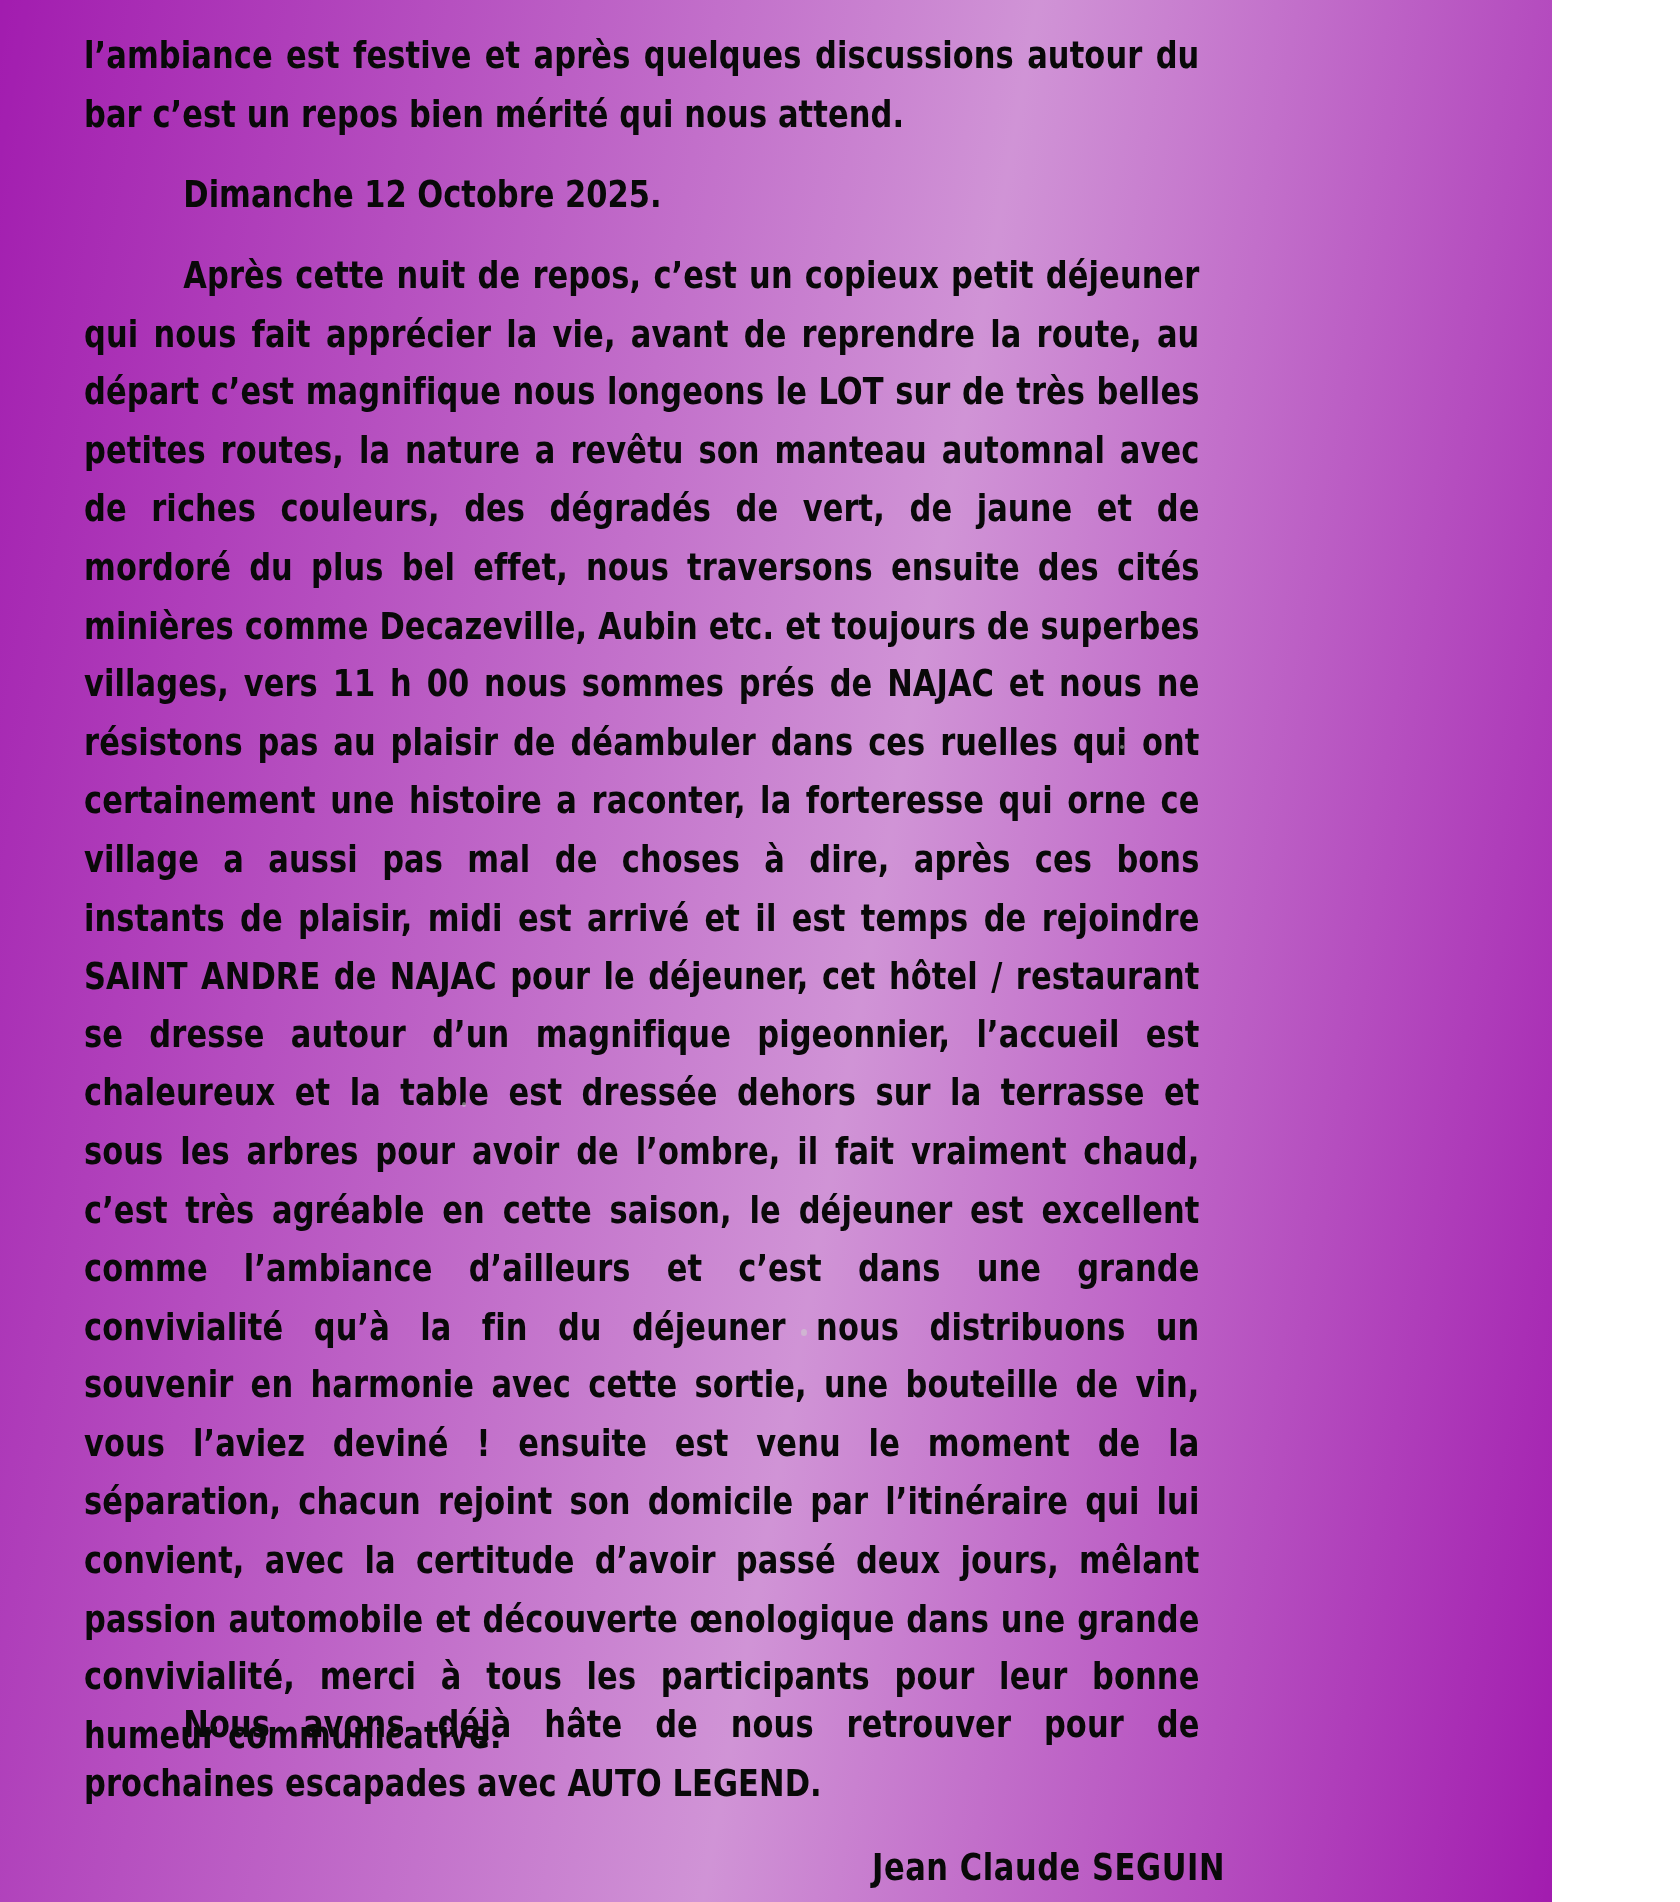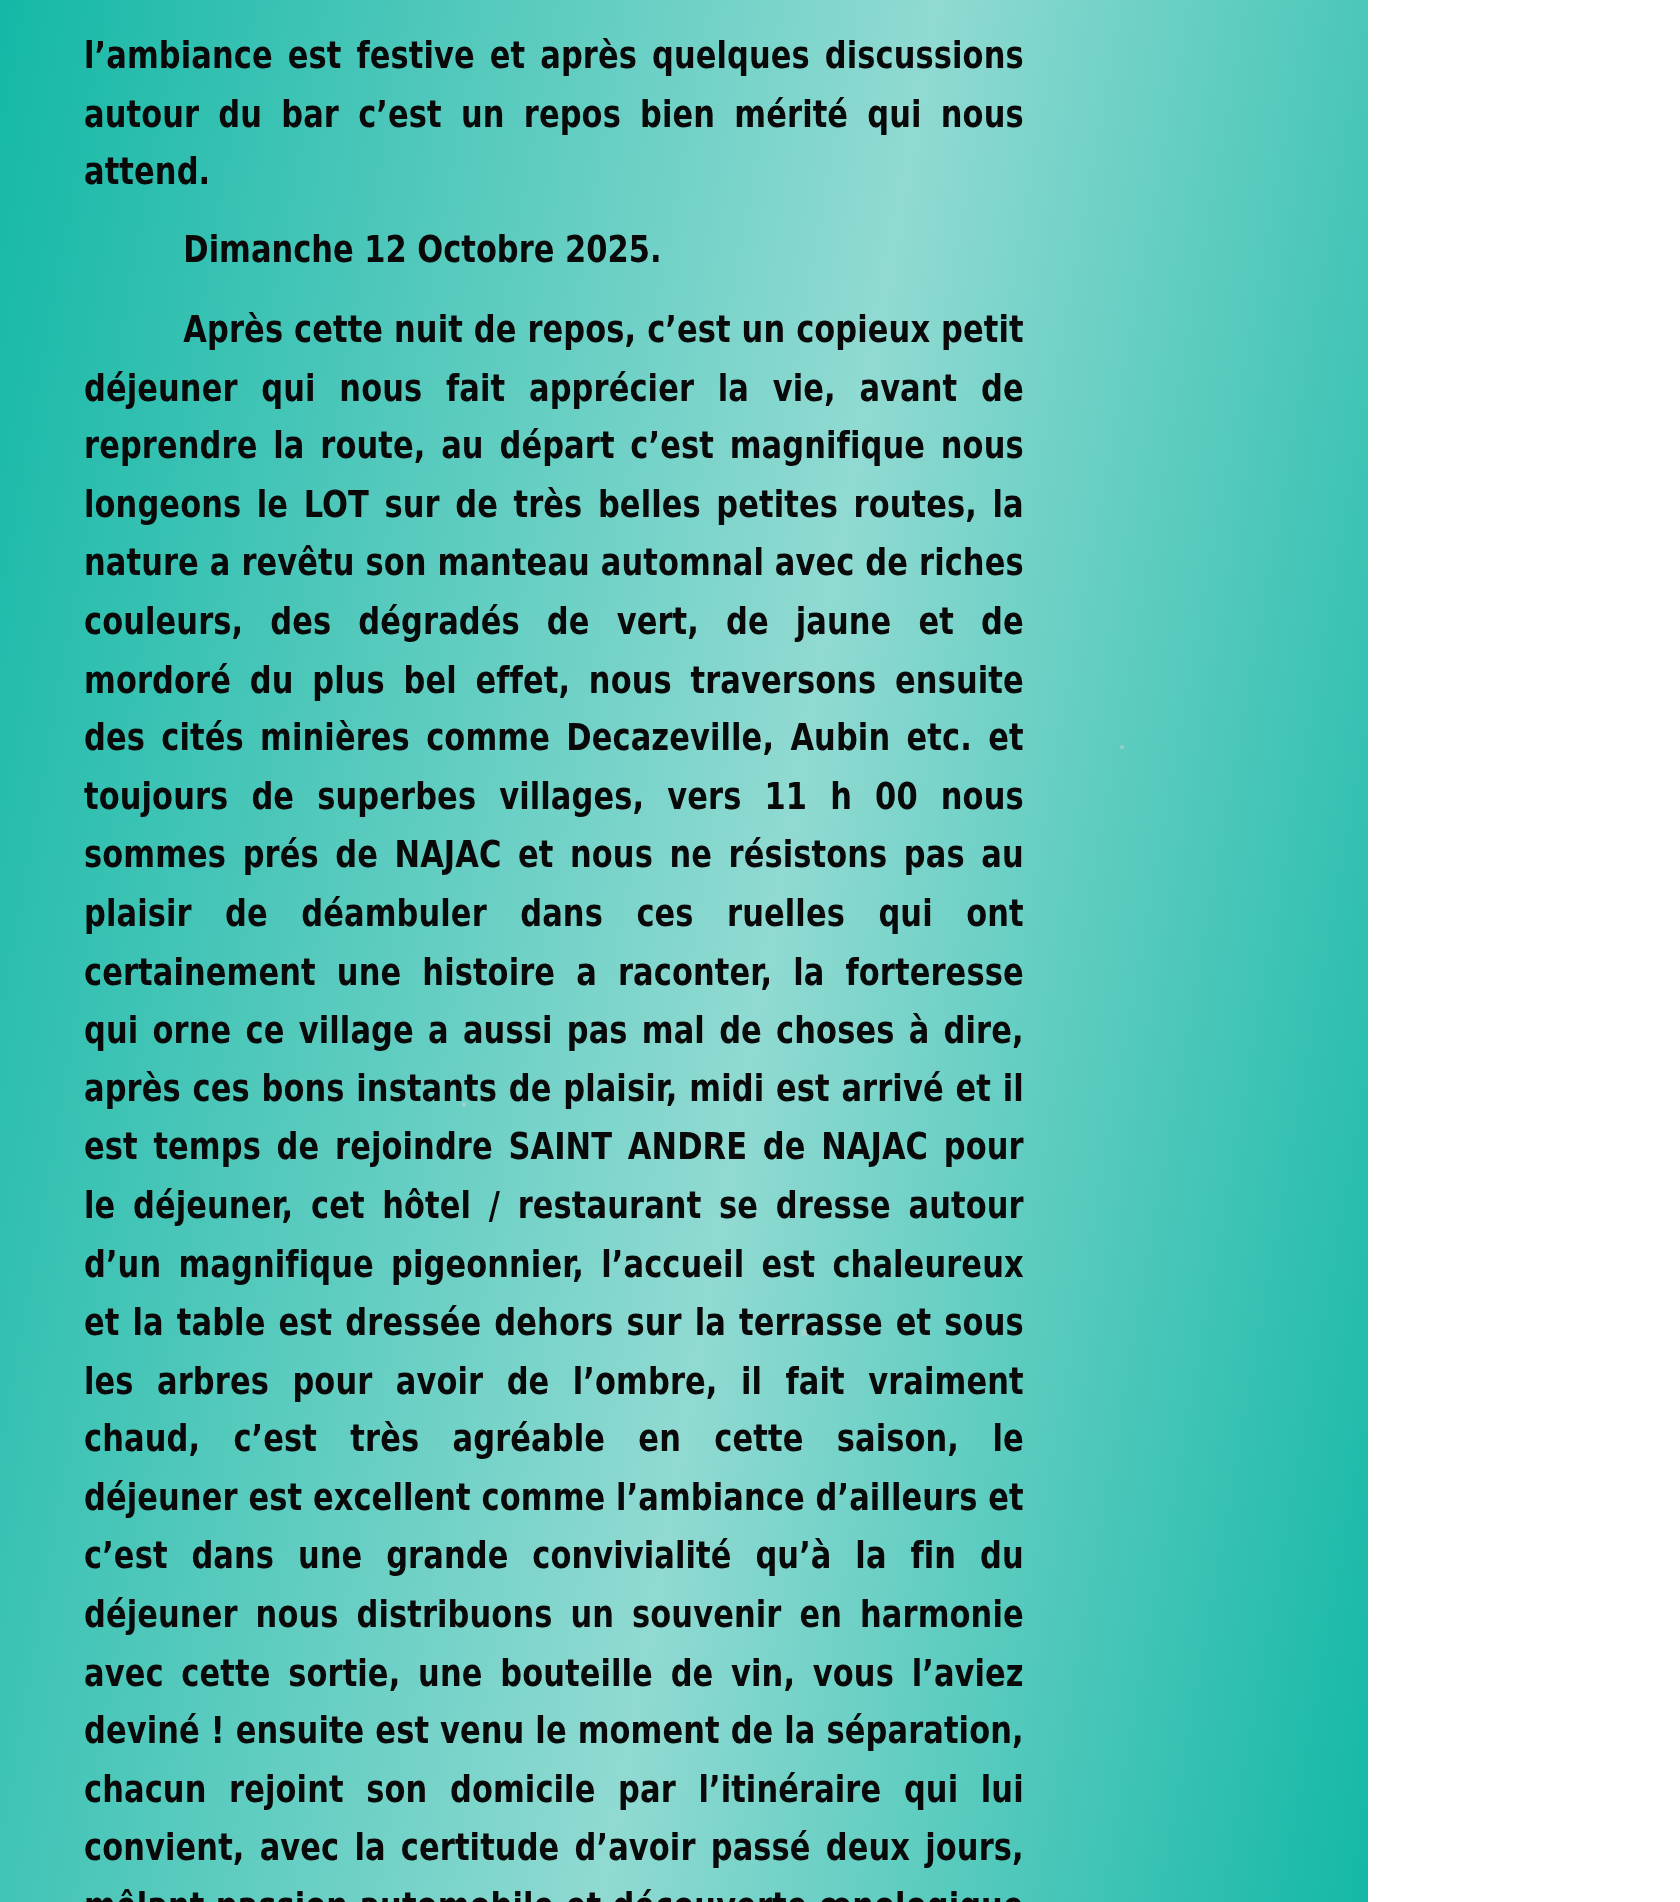--- a/index.html
+++ b/index.html
@@ -11,23 +11,23 @@
     width: 1680px;
     height: 1902px;
     font-family: "DejaVu Sans", sans-serif;
     color: #0a0a0a;
     overflow: hidden;
   }
 
   
   #page {
     position: relative;
-    width: 1368px;
+    width: 1552px;
     height: 1902px;
-    background: #14b8a6;
+    background: #a21caf;
     box-sizing: border-box;
     padding: 26px 300px 0 84px;
   }
 
   
   #page::before {
     content: "";
     position: absolute;
     inset: 0;
     background:
@@ -123,15 +123,18 @@
     <div class="gap-after-date"></div>
 
     <p class="para indent">Après cette nuit de repos, c’est un copieux petit déjeuner qui nous fait apprécier la vie, avant de reprendre la route, au départ c’est magnifique nous longeons le LOT sur de très belles petites routes, la nature a revêtu son manteau automnal avec de riches couleurs, des dégradés de vert, de jaune et de mordoré du plus bel effet, nous traversons ensuite des cités minières comme Decazeville, Aubin etc. et toujours de superbes villages, vers 11 h 00 nous sommes prés de NAJAC et nous ne résistons pas au plaisir de déambuler dans ces ruelles qui ont certainement une histoire a raconter, la forteresse qui orne ce village a aussi pas mal de choses à dire, après ces bons instants de plaisir, midi est arrivé et il est temps de rejoindre SAINT ANDRE de NAJAC pour le déjeuner, cet hôtel / restaurant se dresse autour d’un magnifique pigeonnier, l’accueil est chaleureux et la table est dressée dehors sur la terrasse et sous les arbres pour avoir de l’ombre, il fait vraiment chaud, c’est très agréable en cette saison, le déjeuner est excellent comme l’ambiance d’ailleurs et c’est dans une grande convivialité qu’à la fin du déjeuner nous distribuons un souvenir en harmonie avec cette sortie, une bouteille de vin, vous l’aviez deviné ! ensuite est venu le moment de la séparation, chacun rejoint son domicile par l’itinéraire qui lui convient, avec la certitude d’avoir passé deux jours, mêlant passion automobile et découverte œnologique dans une grande convivialité, merci à tous les participants pour leur bonne humeur communicative.</p>
 
     <div class="gap-before-closing"></div>
 
     <p class="para indent">Nous avons déjà hâte de nous retrouver pour de prochaines escapades avec AUTO LEGEND.</p>
 
     <div class="gap-before-signature"></div>
 
+    <div class="signature-block">
+      <span class="signature-line">Jean Claude SEGUIN</span>
+    </div>
 
   </div>
 </div>
 
 </body></html>

